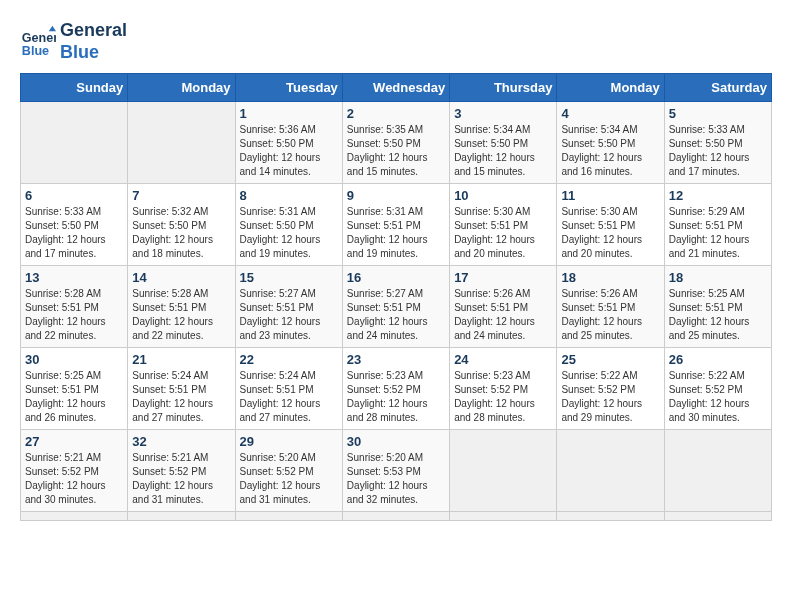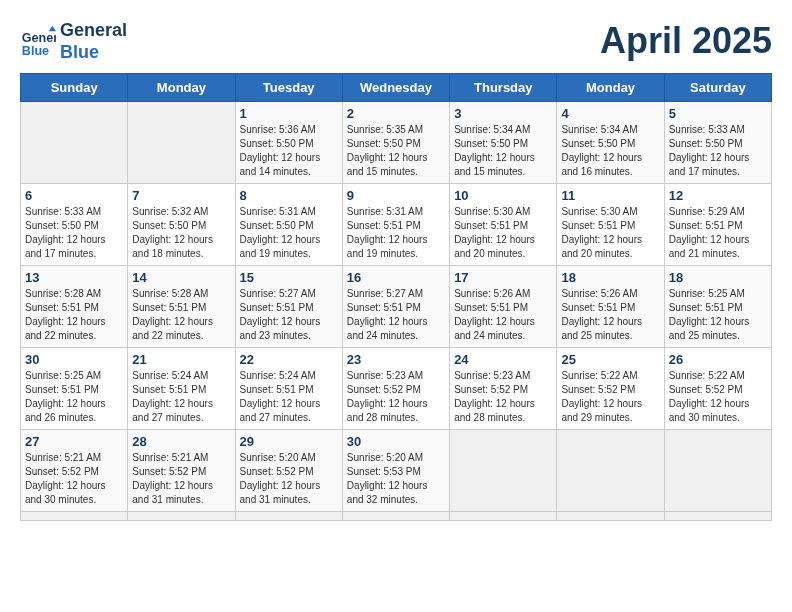--- a/index.html
+++ b/index.html
@@ -45,21 +45,21 @@
     }
     table {
       width: 100%;
       border-collapse: collapse;
       font-size: 11px;
     }
     thead tr th {
       background-color: #2a6ebb;
       color: #fff;
       padding: 6px 4px;
-      text-align: center;
+      text-align: right;
       font-size: 13px;
       border: 1px solid #1a5aa8;
     }
     tbody tr td {
       border: 1px solid #ccc;
       vertical-align: top;
       padding: 4px;
       width: calc(100% / 7);
       min-height: 80px;
       background: #fff;
@@ -92,21 +92,20 @@
       <text x="2" y="20" font-size="14" font-weight="bold" fill="#1a3a5c">General</text>
       <text x="2" y="34" font-size="14" font-weight="bold" fill="#2a6ebb">Blue</text>
       <polygon points="32,8 40,8 36,2" fill="#2a6ebb"></polygon>
     </svg>
     <div>
       <div class="logo-text" style="color:#1a3a5c;">General</div>
       <div class="logo-text" style="color:#2a6ebb;">Blue</div>
     </div>
   </div>
   <div class="title-block">
-    <div class="month-title">April 2025</div>
   </div>
 </div>
 
 <table>
   <thead>
     <tr id="weekday-header">
     <th>Sunday</th>
         <th>Monday</th>
         <th>Tuesday</th>
         <th>Wednesday</th>
@@ -229,21 +228,21 @@
           <span class="day-num">26</span>
           <div class="day-info">Sunrise: 5:22 AM<br>Sunset: 5:52 PM<br>Daylight: 12 hours<br>and 30 minutes.</div>
         </td>
       </tr>
       <tr>
         <td>
           <span class="day-num">27</span>
           <div class="day-info">Sunrise: 5:21 AM<br>Sunset: 5:52 PM<br>Daylight: 12 hours<br>and 30 minutes.</div>
         </td>
         <td>
-          <span class="day-num">28</span>
+          <span class="day-num">32</span>
           <div class="day-info">Sunrise: 5:21 AM<br>Sunset: 5:52 PM<br>Daylight: 12 hours<br>and 31 minutes.</div>
         </td>
         <td>
           <span class="day-num">29</span>
           <div class="day-info">Sunrise: 5:20 AM<br>Sunset: 5:52 PM<br>Daylight: 12 hours<br>and 31 minutes.</div>
         </td>
         <td>
           <span class="day-num">30</span>
           <div class="day-info">Sunrise: 5:20 AM<br>Sunset: 5:53 PM<br>Daylight: 12 hours<br>and 32 minutes.</div>
         </td>

